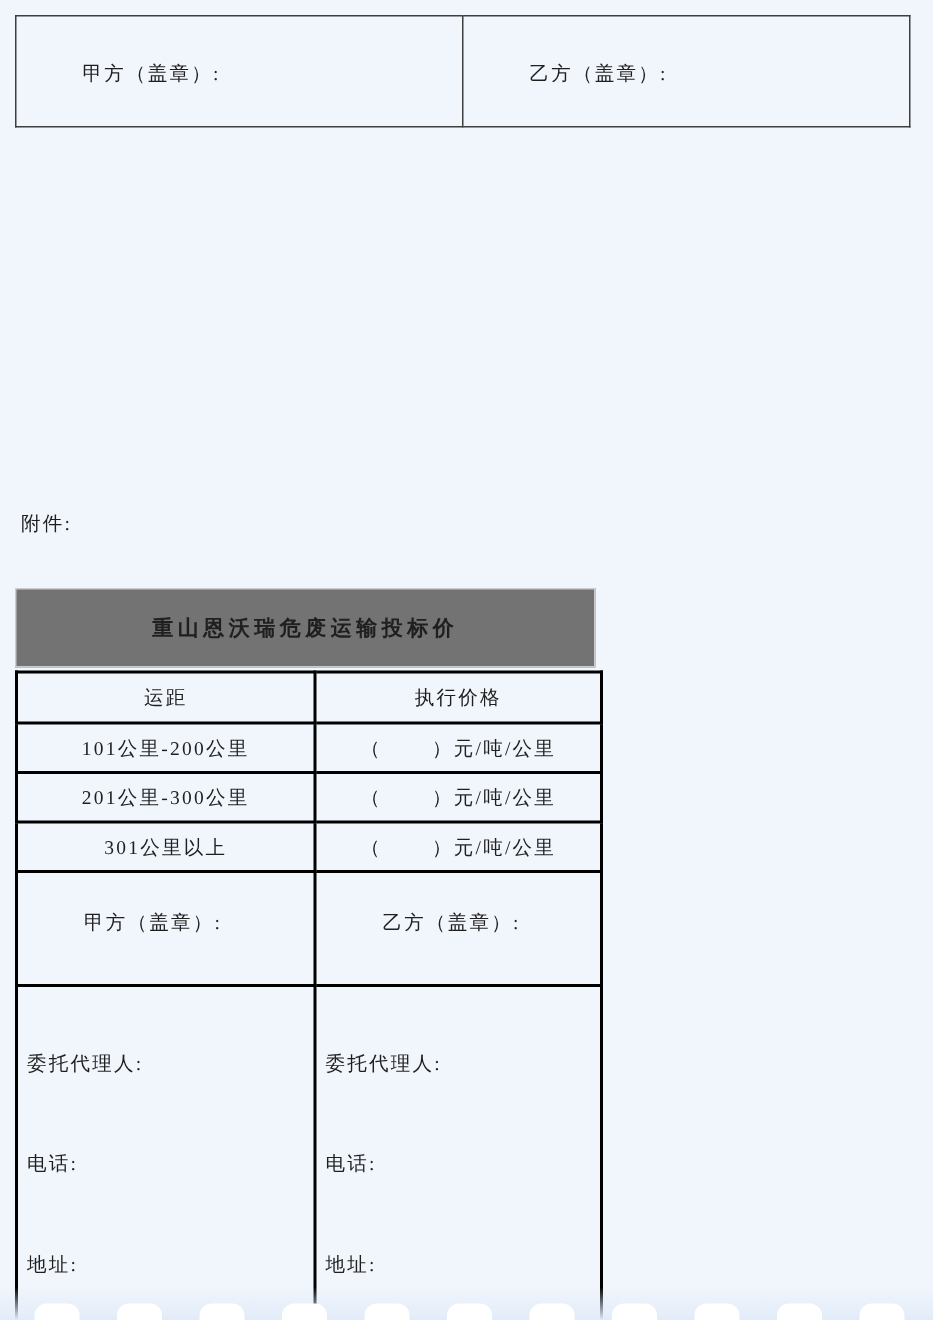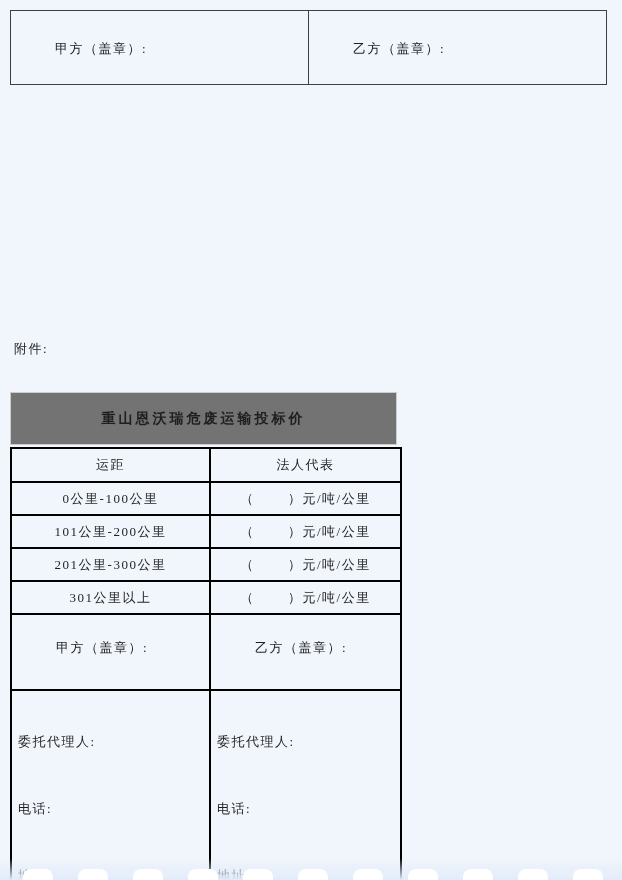--- a/index.html
+++ b/index.html
@@ -151,25 +151,21 @@
   <div class="t2-title">重山恩沃瑞危废运输投标价</div>
 
   <table class="t2">
     <colgroup>
         <col class="c1">
         <col>
       </colgroup>
     <tbody>
         <tr class="t2-head">
       <td>运距</td>
-      <td>法人代表</td>
-    </tr>
-    <tr class="t2-row">
-      <td>0公里-100公里</td>
-      <td>（       ）元/吨/公里</td>
+      <td>执行价格</td>
     </tr>
     <tr class="t2-row">
       <td>101公里-200公里</td>
       <td>（       ）元/吨/公里</td>
     </tr>
     <tr class="t2-row">
       <td>201公里-300公里</td>
       <td>（       ）元/吨/公里</td>
     </tr>
     <tr class="t2-row">

